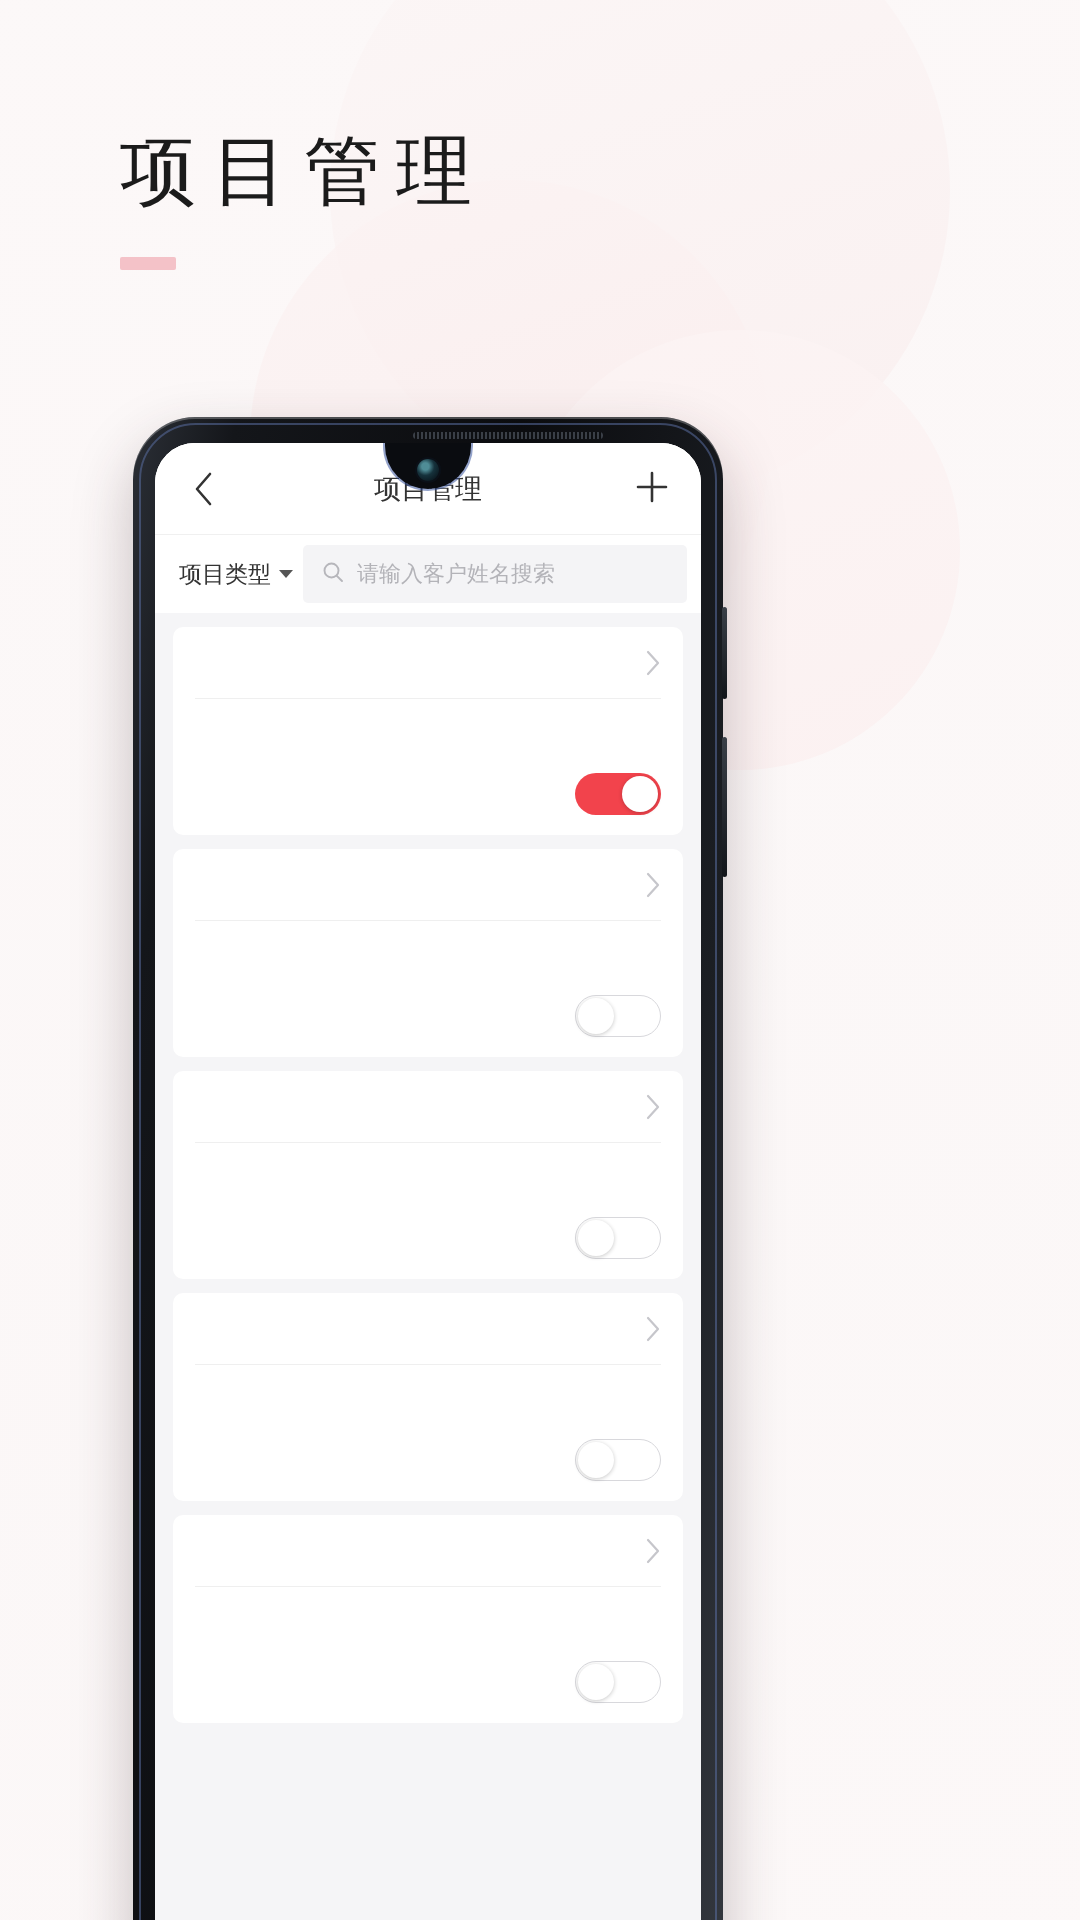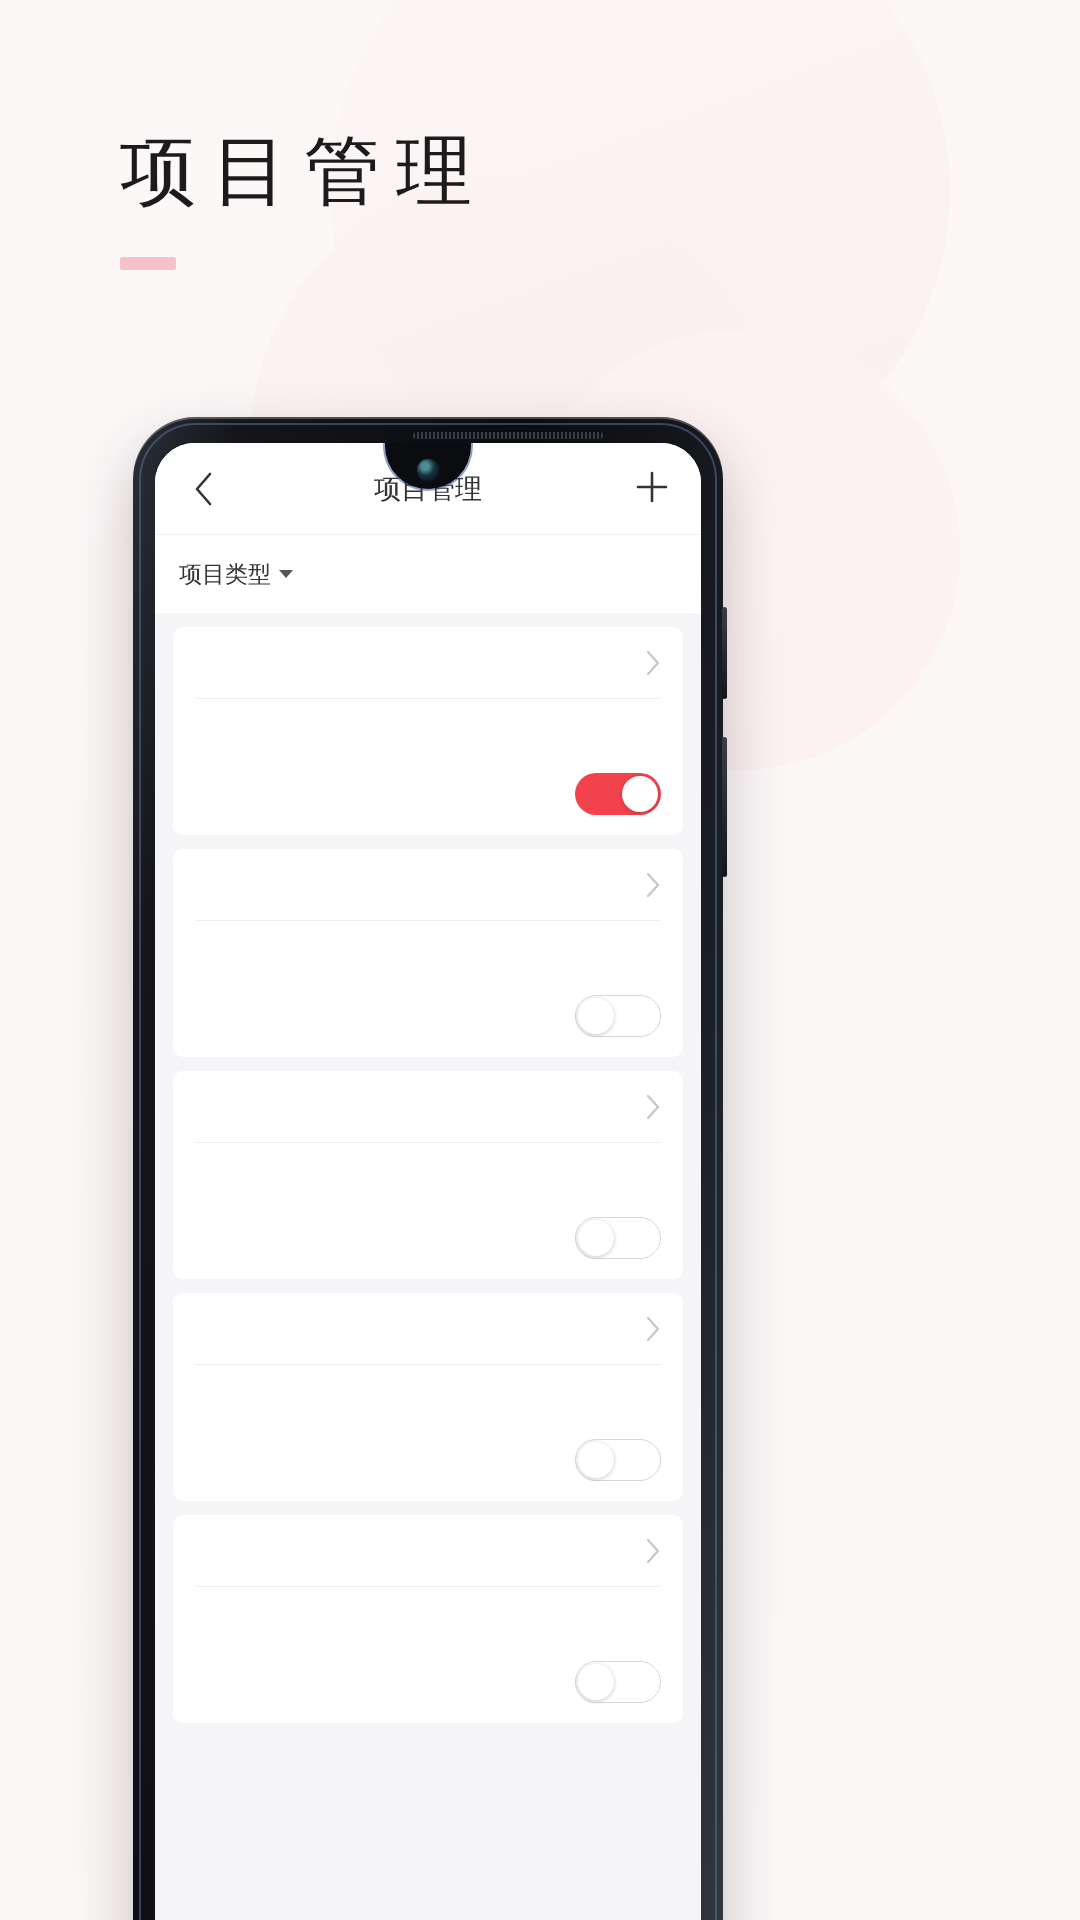--- a/index.html
+++ b/index.html
@@ -288,20 +288,29 @@
             </svg>
           </span>
         </div>
       </div>
 
       <div class="filterbar">
         <div class="fl-type">
           <span>项目类型</span>
           <span class="caret"></span>
         </div>
+        <div class="searchbox">
+          <span>
+            <svg width="24" height="24" viewBox="0 0 24 24" fill="none">
+              <circle cx="10.5" cy="10.5" r="7" stroke="#b6b6bb" stroke-width="1.9"></circle>
+              <path d="M15.8 15.8 L21 21" stroke="#b6b6bb" stroke-width="1.9" stroke-linecap="round"></path>
+            </svg>
+          </span>
+          <span class="search-ph">请输入客户姓名搜索</span>
+        </div>
       </div>
 
       <div class="list" id="card-list">
           <div class="card">
             <div class="card-head">
               <span class="card-title"></span>
               <span class="chev">
                 <svg width="16" height="28" viewBox="0 0 16 28" fill="none">
                   <path d="M3 3 L13 14 L3 25" stroke="#c6c6cb" stroke-width="2.2" stroke-linecap="round" stroke-linejoin="round"></path>
                 </svg>

